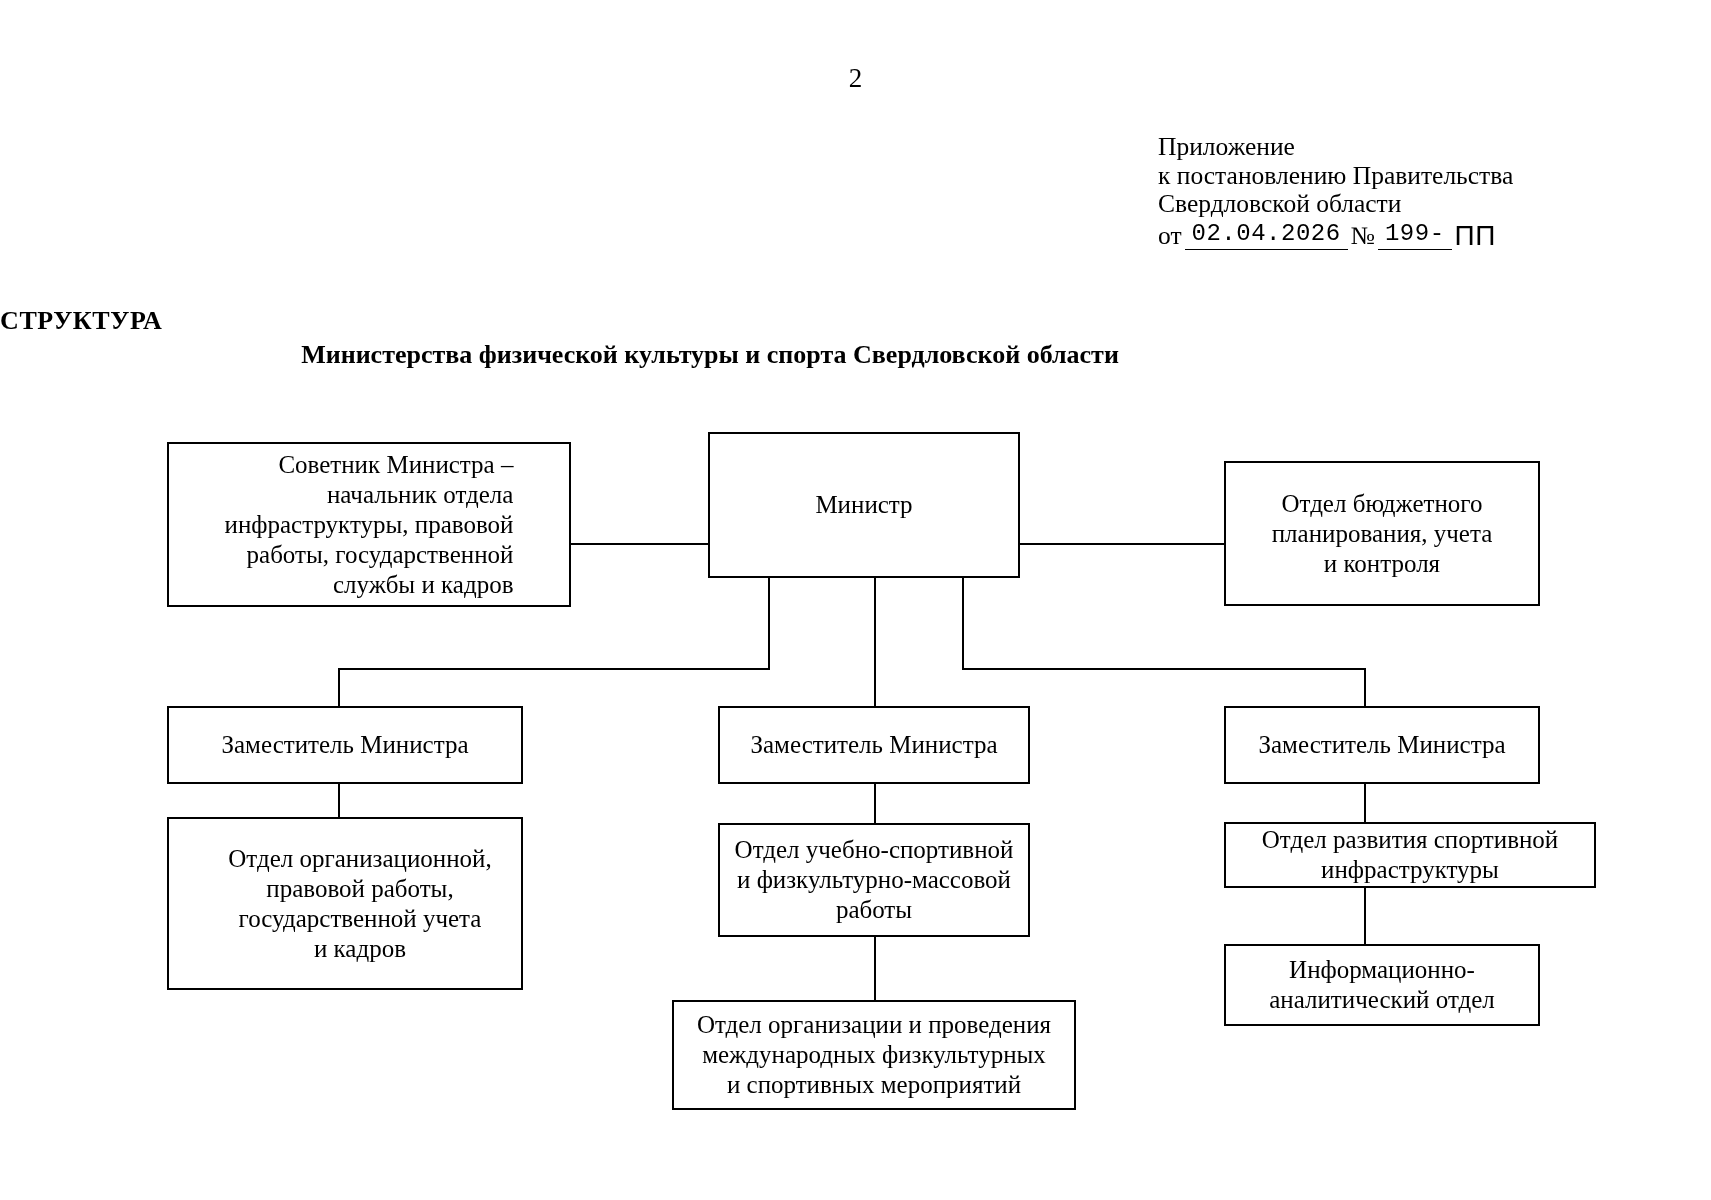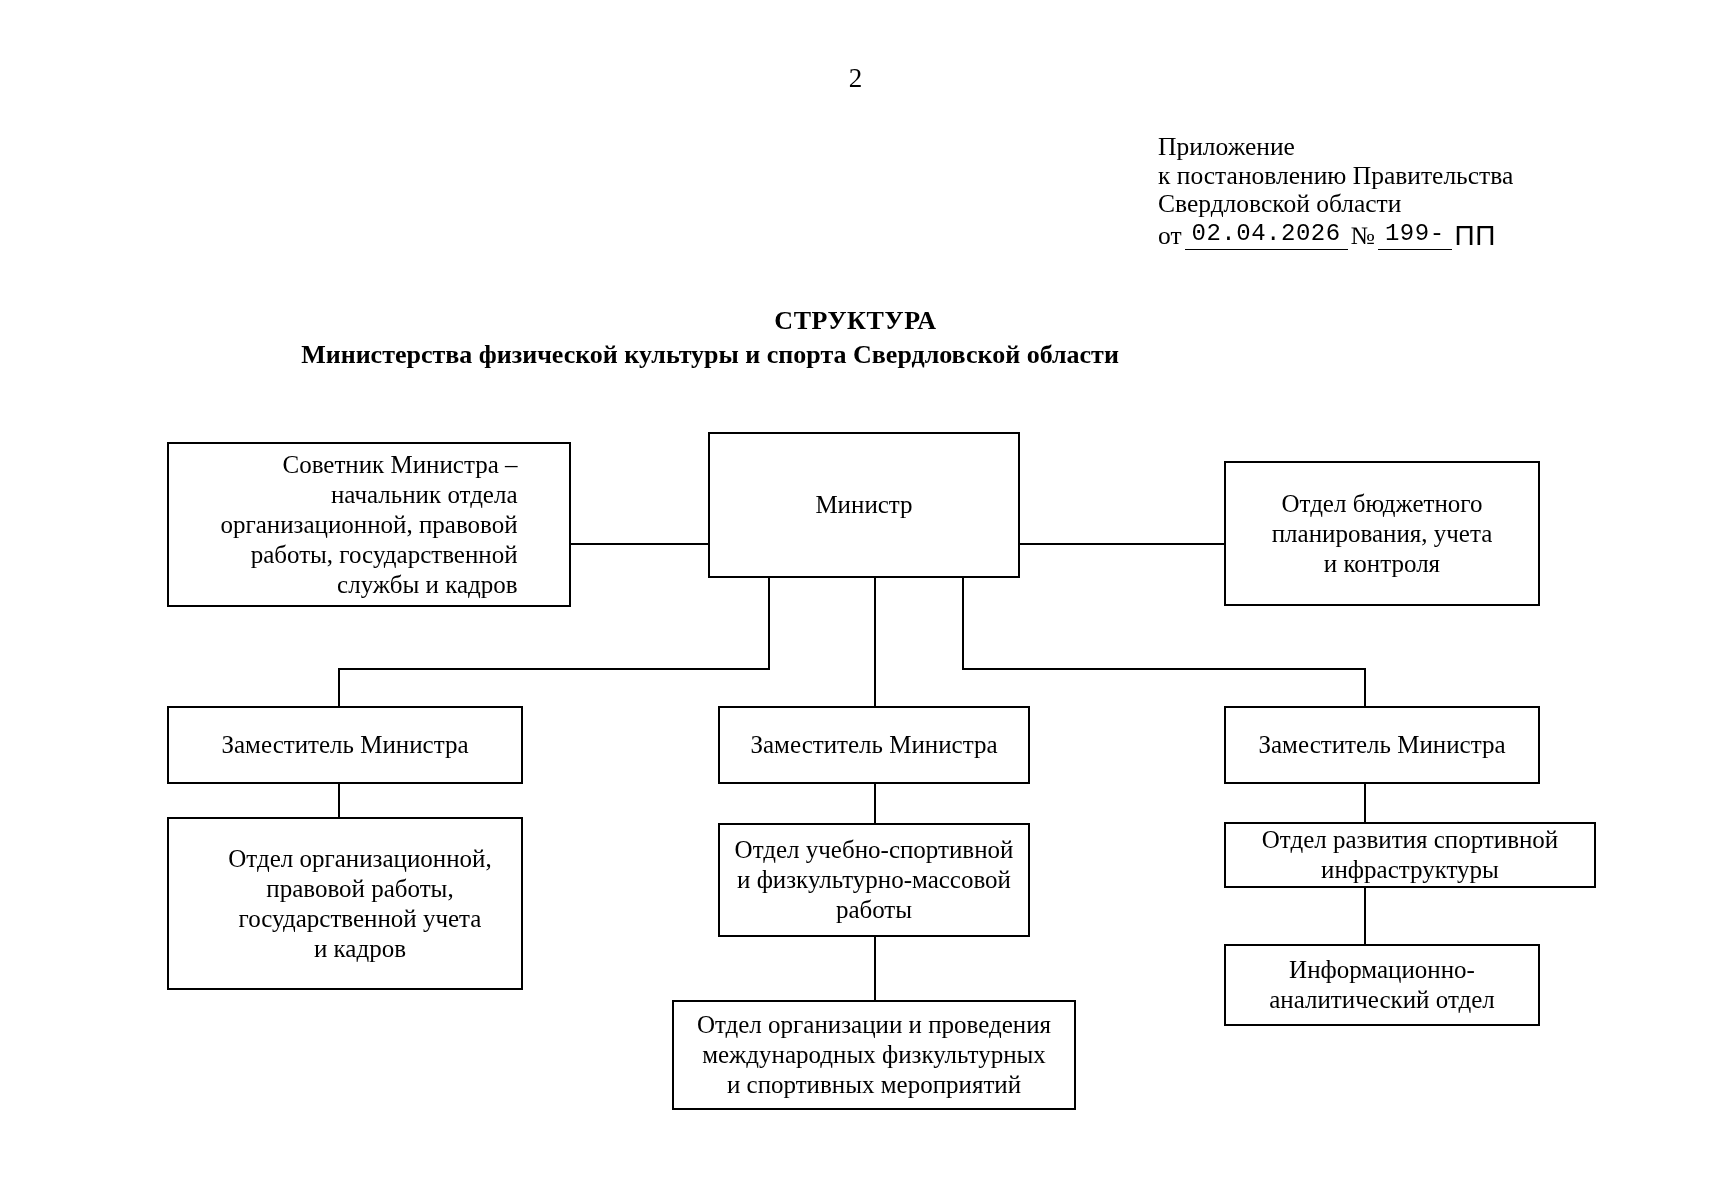--- a/index.html
+++ b/index.html
@@ -57,21 +57,21 @@
     font-size: 28px;
     letter-spacing: 0.5px;
   }
 
   
   .doc-title {
     position: absolute;
     left: 0;
     top: 306px;
     width: 1711px;
-    text-align: center;
+    text-align: left;
     font-size: 26px;
     font-weight: bold;
     letter-spacing: 0.6px;
   }
   .doc-subtitle {
     position: absolute;
     left: 0;
     top: 340px;
     width: 1420px;
     text-align: center;
@@ -148,21 +148,21 @@
   <div class="line v" style="left:1364px; top:784px; width:2px; height:38px;"></div>
 
   <div class="line v" style="left:874px; top:937px; width:2px; height:63px;"></div>
 
   <div class="line v" style="left:1364px; top:888px; width:2px; height:56px;"></div>
 
   <div class="node" style="left:167px; top:442px; width:404px; height:165px;text-align:right;">
     <span class="node-text">
       <span>Советник Министра –</span><br>
       <span>начальник отдела</span><br>
-      <span>организационной, правовой</span><br>
+      <span>инфраструктуры, правовой</span><br>
       <span>работы, государственной</span><br>
       <span>службы и кадров</span>
     </span>
   </div>
 
   <div class="node" style="left:1224px; top:461px; width:316px; height:145px;">
     <span class="node-text">
       <span>Отдел бюджетного</span><br>
       <span>планирования, учета</span><br>
       <span>и контроля</span>

